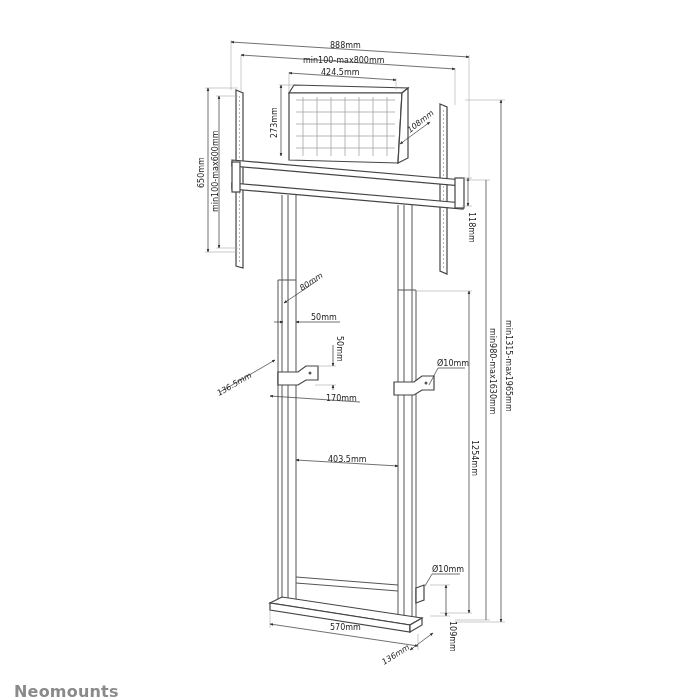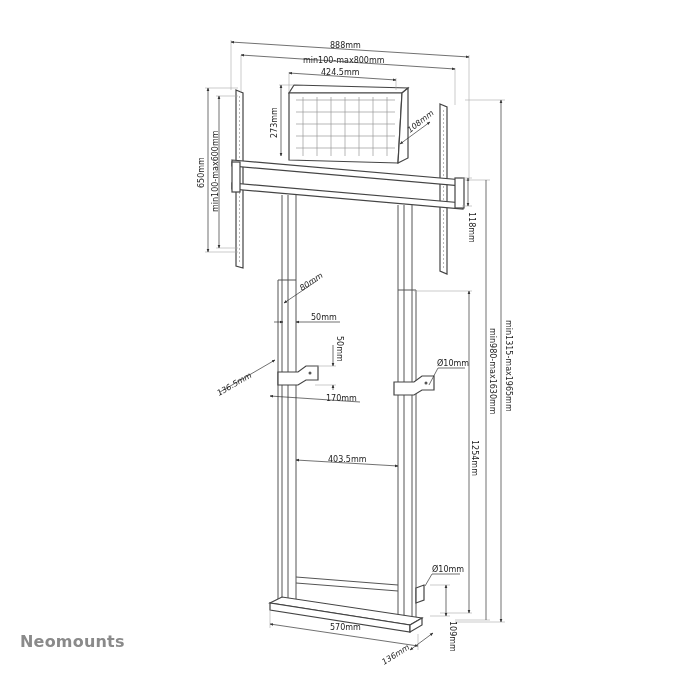--- a/index.html
+++ b/index.html
@@ -5,21 +5,21 @@
   html, body { margin: 0; padding: 0; background: #ffffff; }
   body { width: 700px; height: 700px; position: relative; overflow: hidden; font-family: "DejaVu Sans", sans-serif; }
   #diagram { position: absolute; left: 0; top: 0; width: 700px; height: 700px; }
   .ln { stroke: #555; stroke-width: 1; fill: none; }
   .ln2 { stroke: #444; stroke-width: 1.2; fill: #fff; }
   .thin { stroke: #999; stroke-width: 0.7; fill: none; }
   .dim { stroke: #333; stroke-width: 0.7; fill: none; }
   .ext { stroke: #aaa; stroke-width: 0.6; fill: none; }
   .lbl { font-family: "DejaVu Sans", sans-serif; font-size: 8px; fill: #222; }
   .lbl-i { font-family: "DejaVu Sans", sans-serif; font-size: 8px; fill: #222; font-style: italic; }
-  .brand { position: absolute; left: 14px; top: 632px; font-family: "DejaVu Sans", sans-serif; font-weight: bold; font-size: 16px; color: #8a8a8a; letter-spacing: 0.2px; margin-left: 6px; }
+  .brand { position: absolute; left: 14px; top: 682px; font-family: "DejaVu Sans", sans-serif; font-weight: bold; font-size: 16px; color: #8a8a8a; letter-spacing: 0.2px; }
 </style>
 </head>
 <body>
 
 <svg id="diagram" viewBox="0 0 700 700" xmlns="http://www.w3.org/2000/svg">
   <defs>
     <marker id="ar" viewBox="0 0 10 10" refX="9" refY="5" markerWidth="5" markerHeight="5" orient="auto-start-reverse">
       <path d="M0,1 L10,5 L0,9 z" fill="#333"></path>
     </marker>
   </defs>

